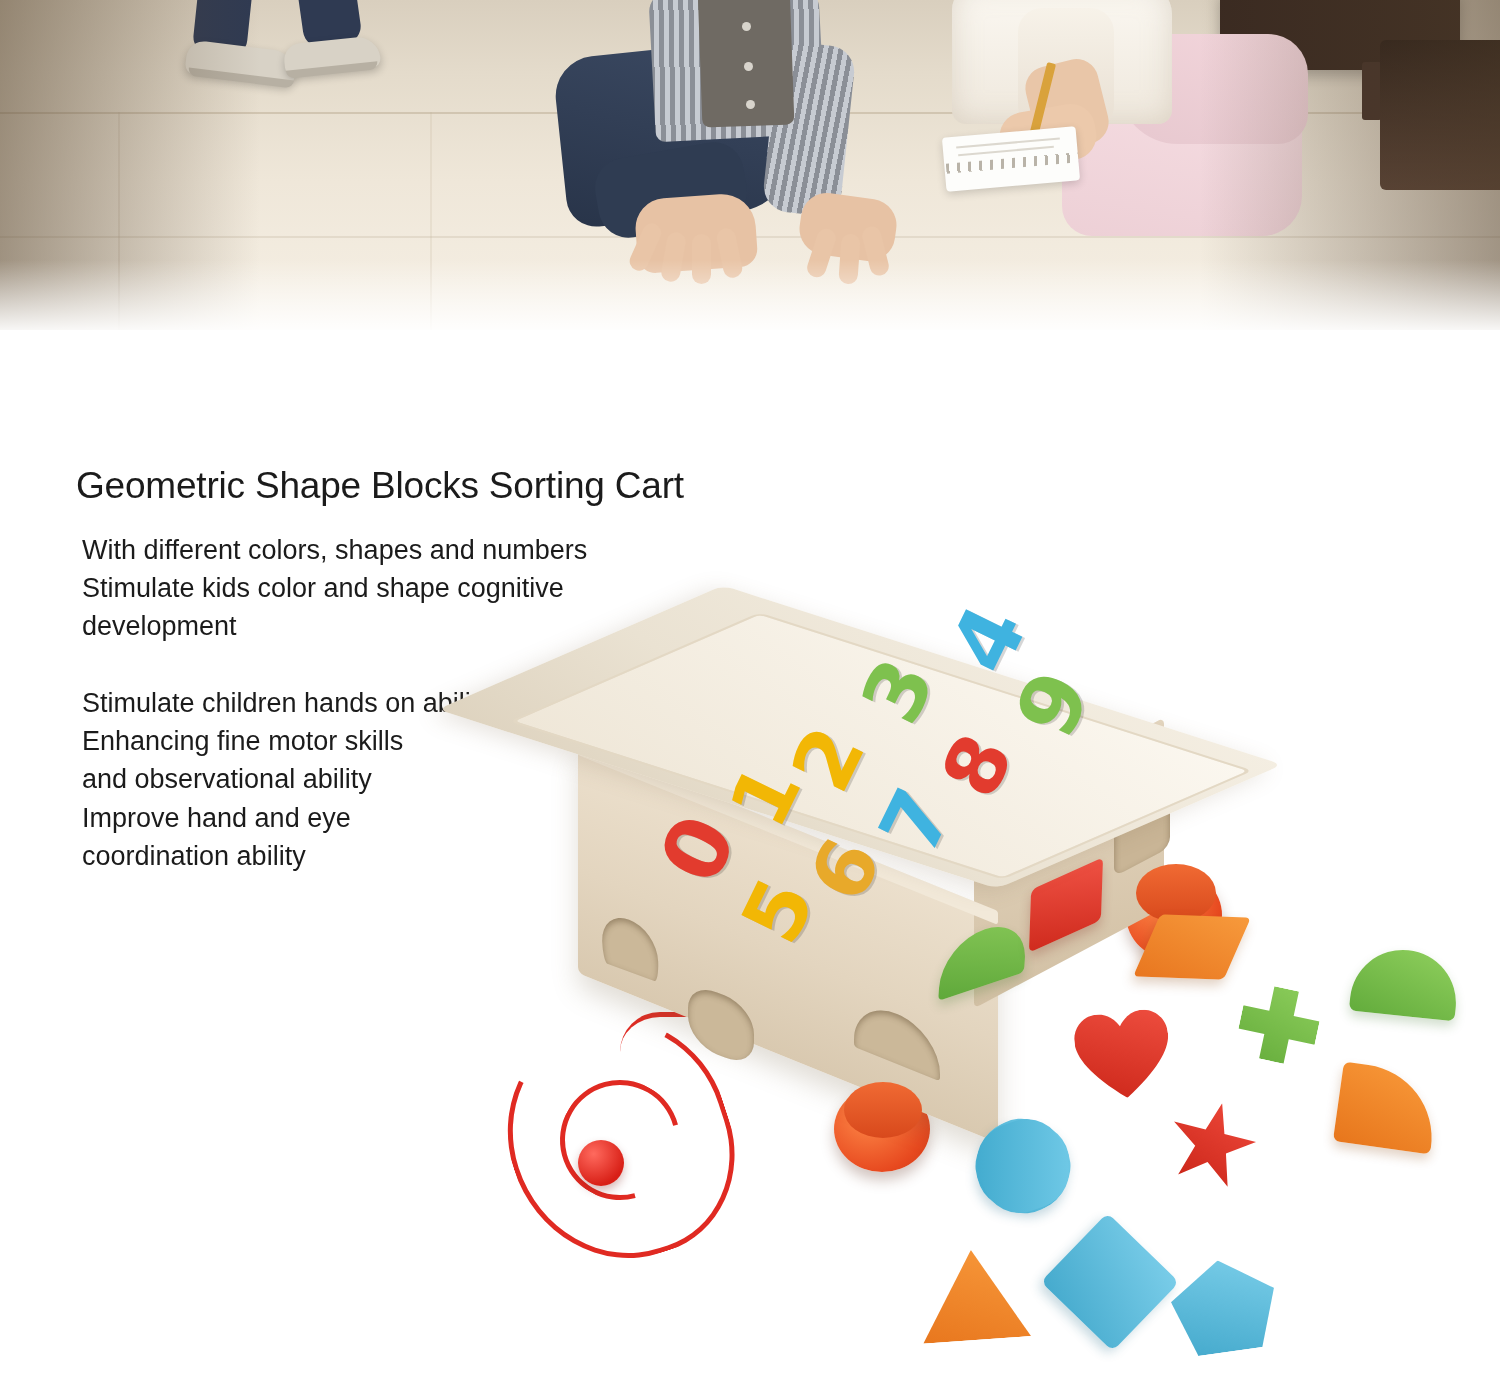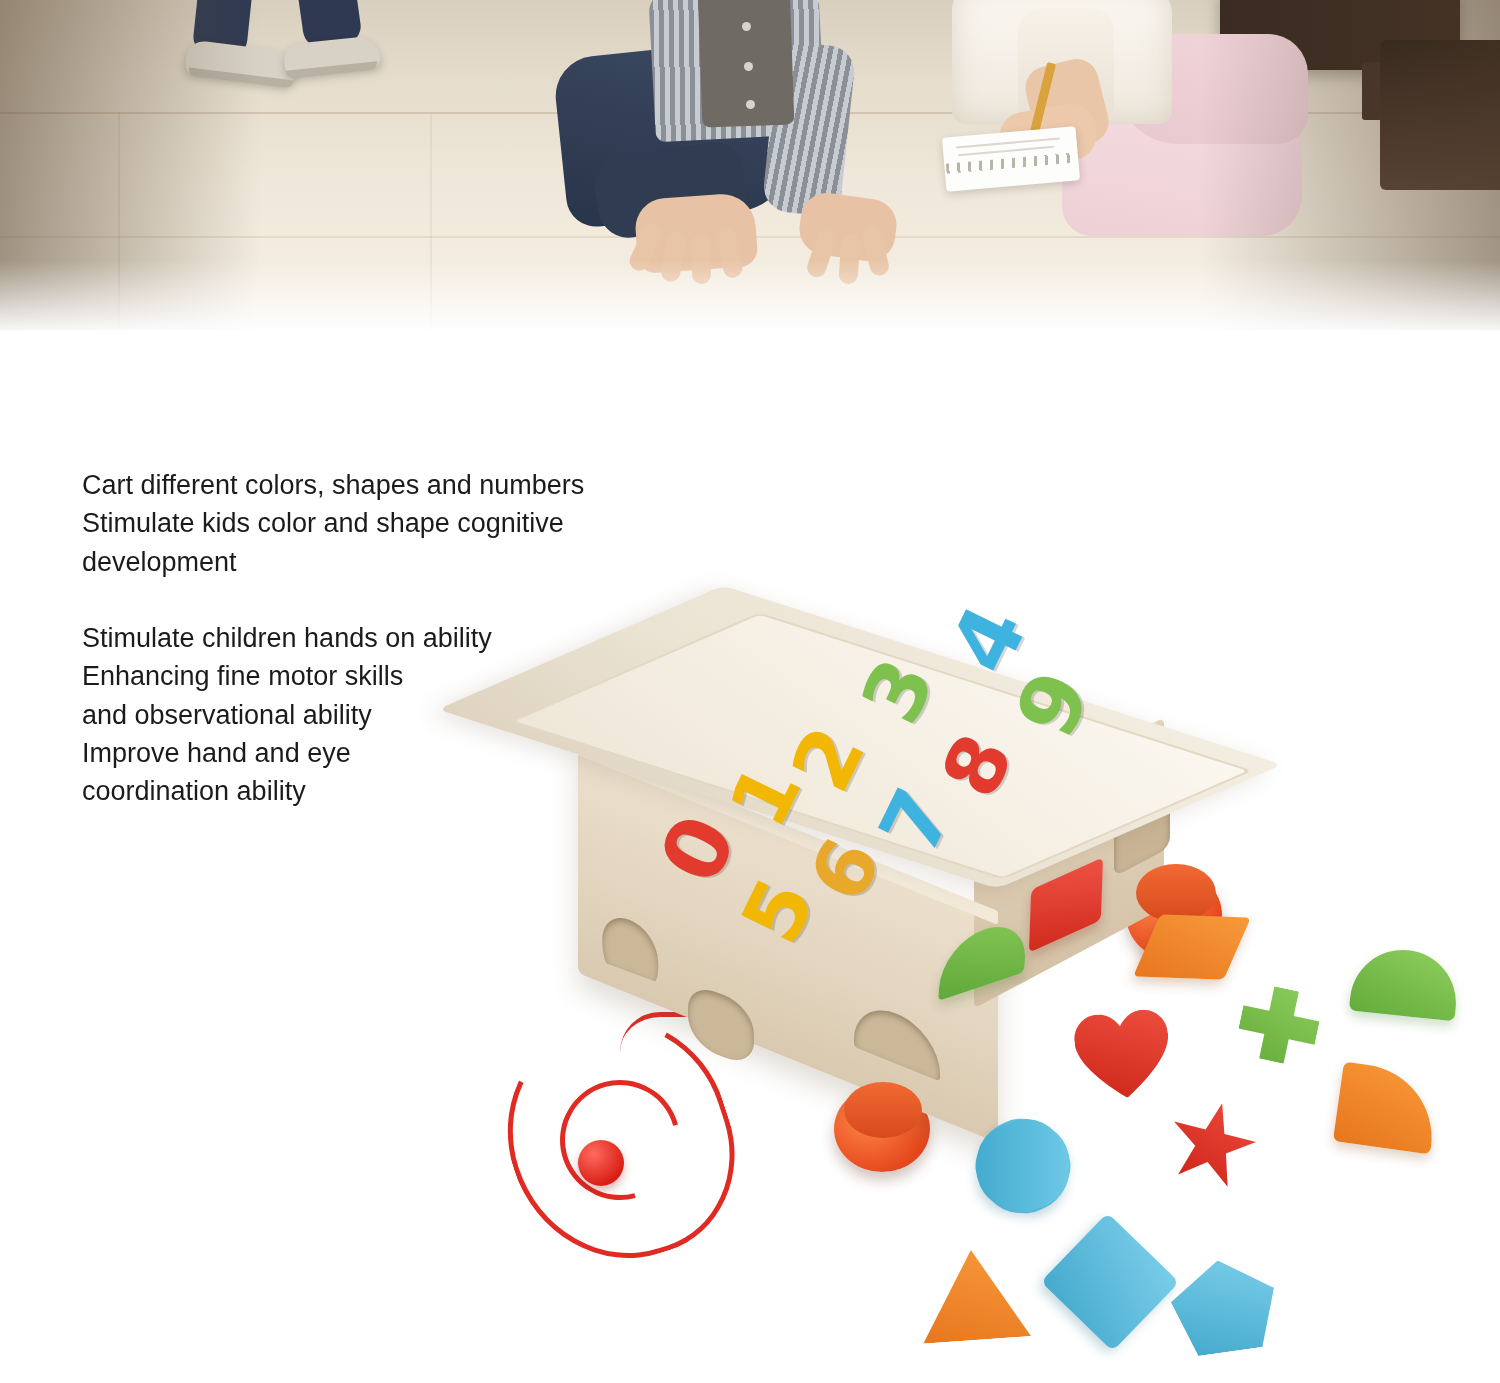--- a/index.html
+++ b/index.html
@@ -521,21 +521,22 @@
     <div class="notebook-line nl1"></div>
     <div class="notebook-line nl2"></div>
     <div class="notebook-spiral"></div>
 
     <div class="vign-left"></div>
     <div class="vign-right"></div>
     <div class="vign-bottom"></div>
   </div>
 
   <div class="text-col">
-    <p class="para">Cart different colors, shapes and numbers
+    <h1 class="title">Geometric Shape Blocks Sorting Cart</h1>
+    <p class="para">With different colors, shapes and numbers
 Stimulate kids color and shape cognitive
 development</p>
     <p class="para">Stimulate children hands on ability
 Enhancing fine motor skills
 and observational ability
 Improve hand and eye
 coordination ability</p>
   </div>
 
   <div class="toy-area">

